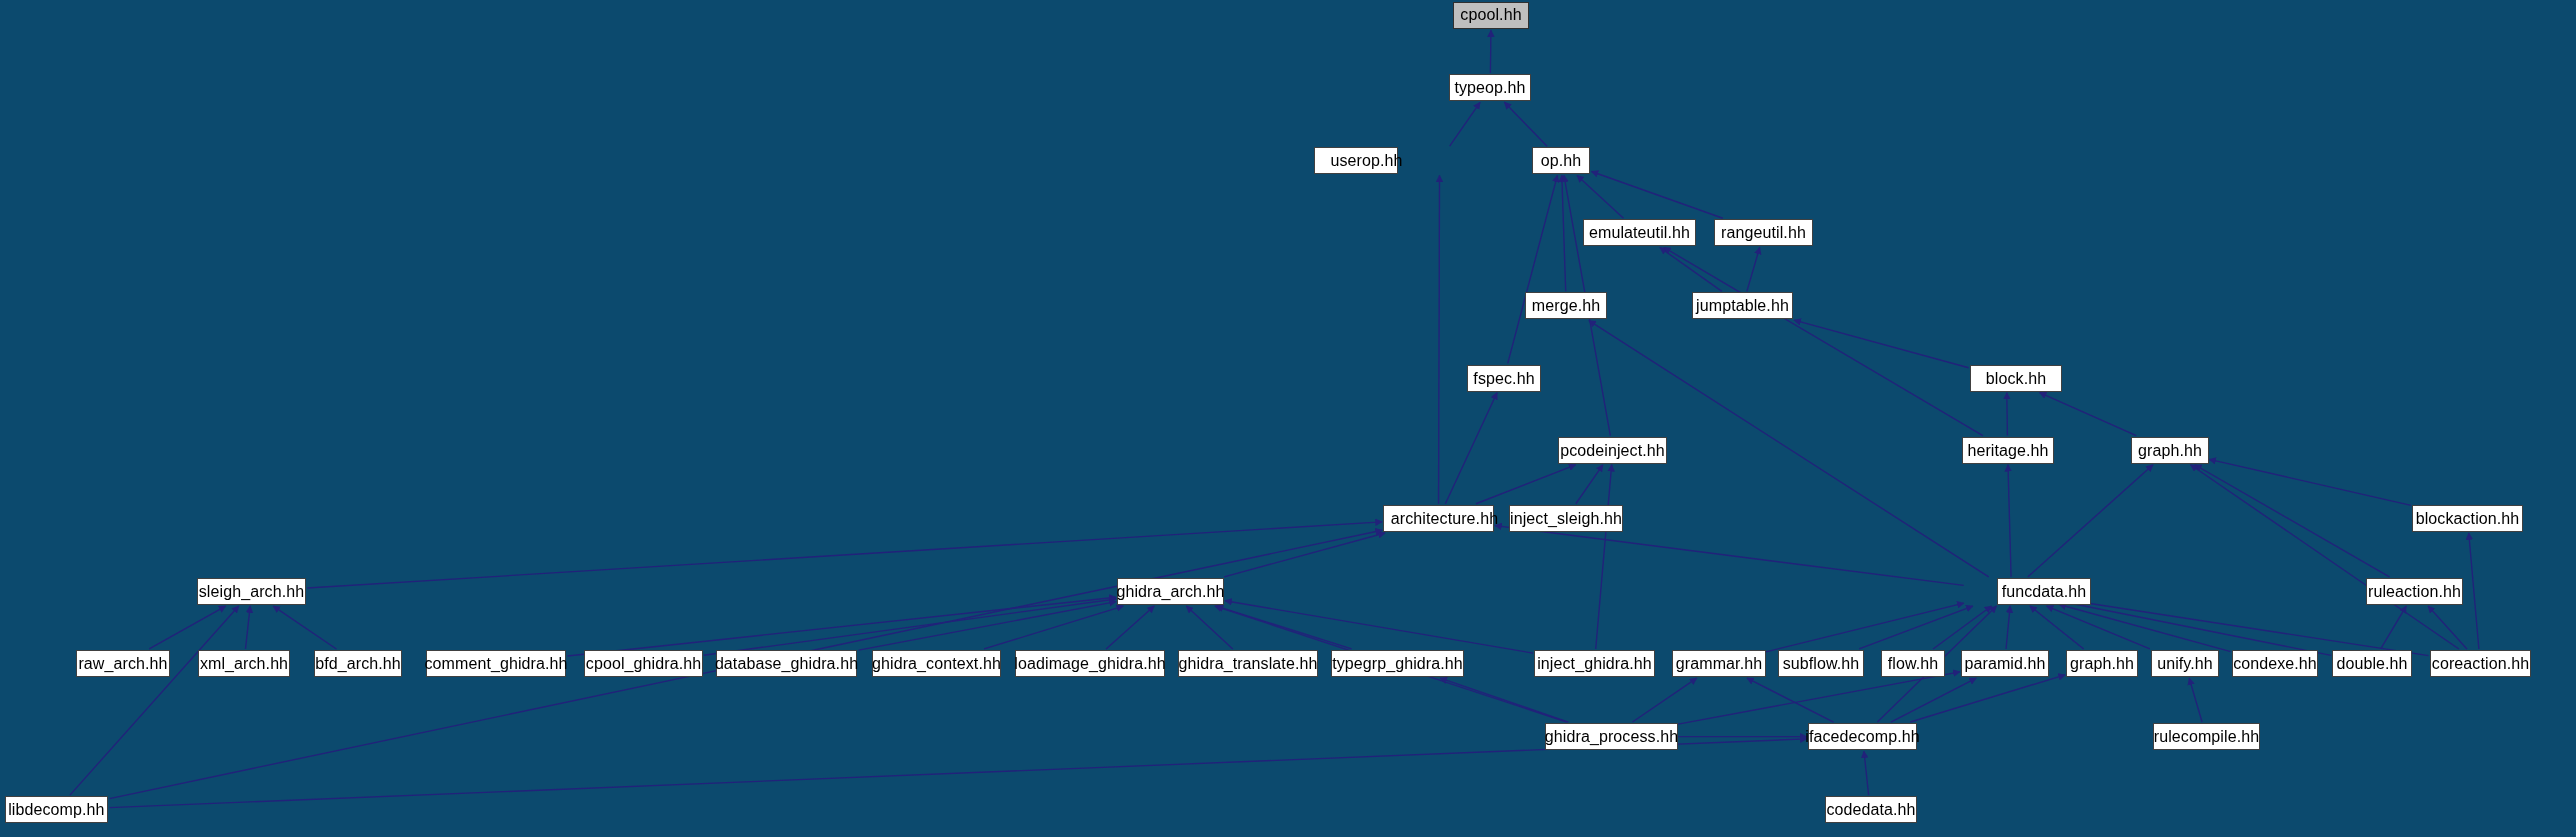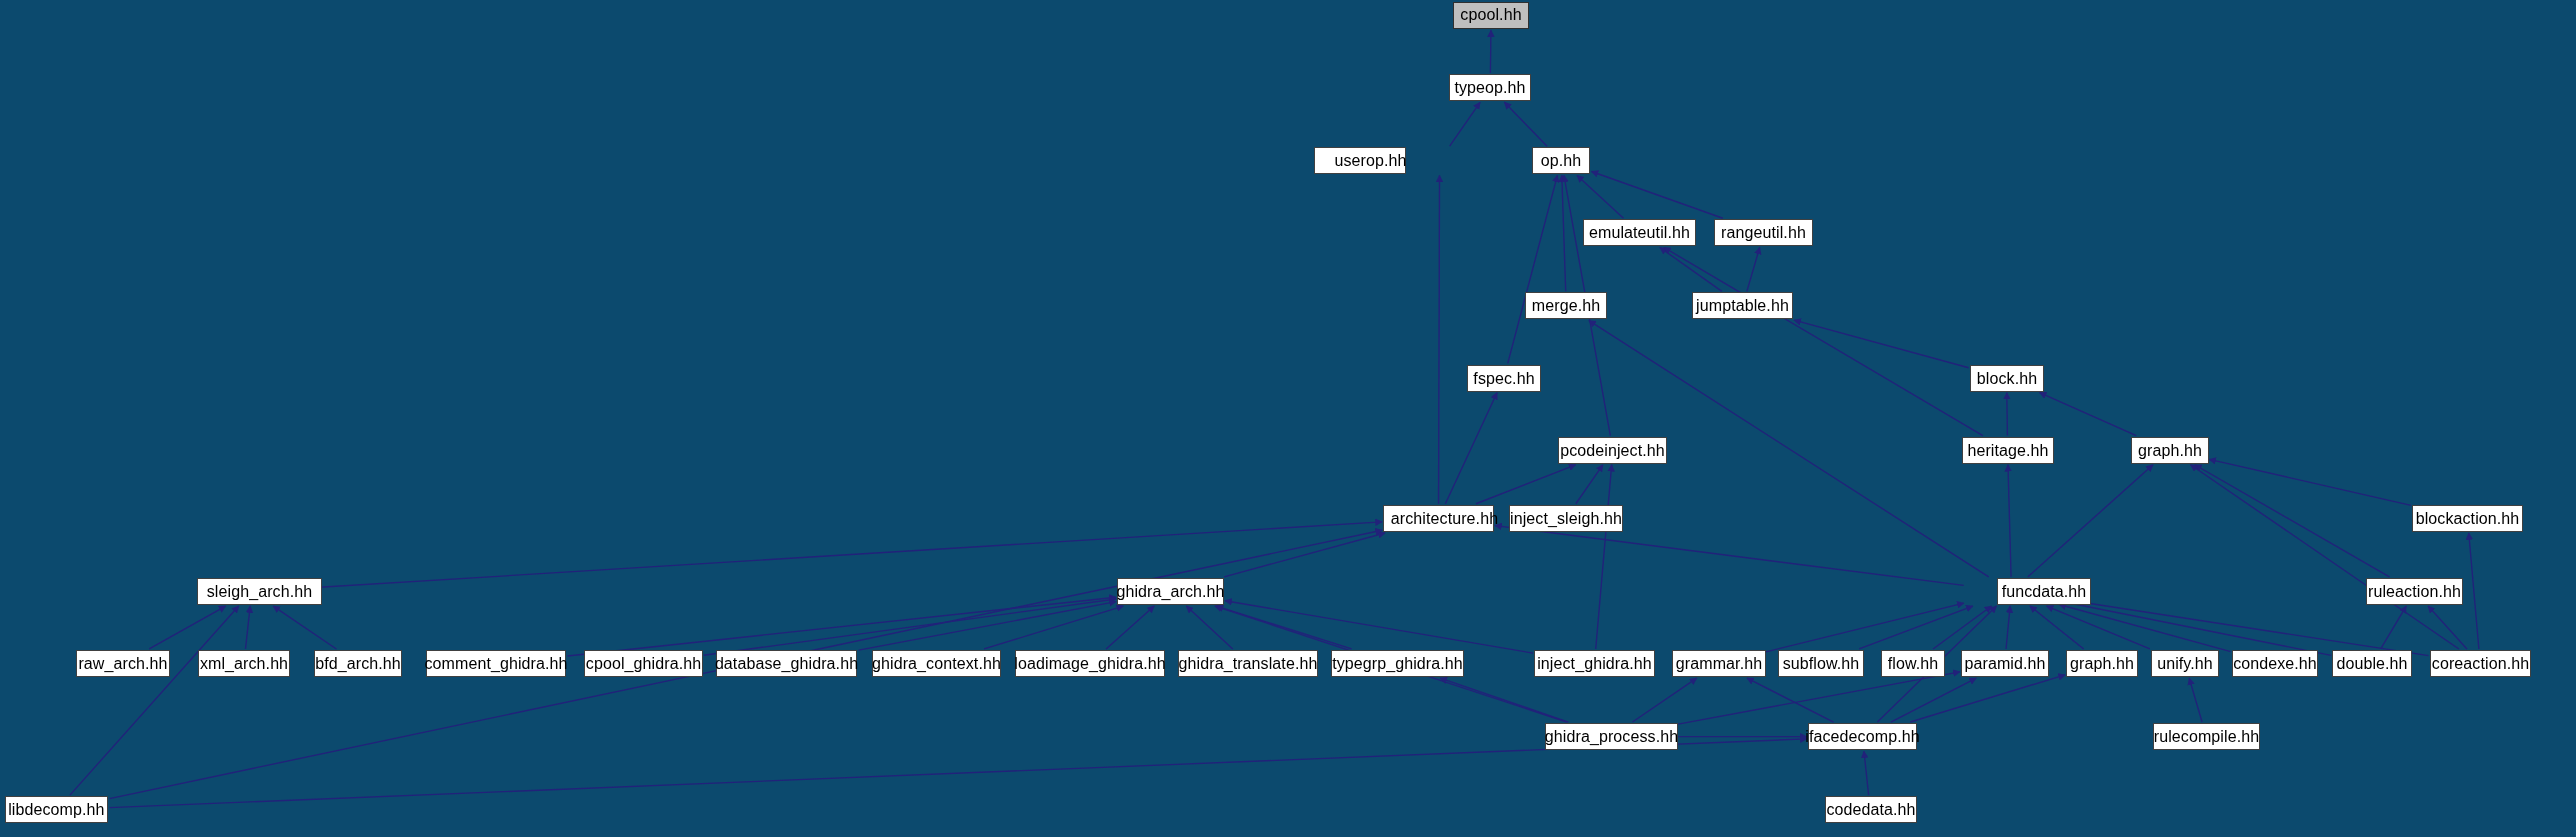--- a/index.html
+++ b/index.html
@@ -112,35 +112,35 @@
         <line x1="1960.2" y1="741.0" x2="2119.0" y2="692.6" stroke="#22227a" stroke-width="1.4" marker-end="url(#arrow)"></line>
         <line x1="2259.6" y1="741.0" x2="2246.4" y2="696.0" stroke="#22227a" stroke-width="1.4" marker-end="url(#arrow)"></line>
         <line x1="112.0" y1="828.8" x2="1854.0" y2="758.3" stroke="#22227a" stroke-width="1.4" marker-end="url(#arrow)"></line>
         <line x1="1722.0" y1="756.0" x2="1854.0" y2="756.0" stroke="#22227a" stroke-width="1.4" marker-end="url(#arrow)"></line>
         <line x1="1917.4" y1="816.0" x2="1912.6" y2="771.0" stroke="#22227a" stroke-width="1.4" marker-end="url(#arrow)"></line>
       </g>
   </svg>
   <div id="node-layer">
       <div class="node root" style="left: 1453px; top: 1.9px; width: 76px;">cpool.hh</div>
       <div class="node" style="left: 1449px; top: 74px; width: 82px;">typeop.hh</div>
-      <div class="node" style="left: 1314px; top: 147px; width: 92px; padding-left: 21px;">userop.hh</div>
+      <div class="node" style="left: 1314px; top: 147px; width: 84px; padding-left: 21px;">userop.hh</div>
       <div class="node" style="left: 1532px; top: 147px; width: 58px;">op.hh</div>
       <div class="node" style="left: 1583px; top: 219px; width: 113px;">emulateutil.hh</div>
       <div class="node" style="left: 1714px; top: 219px; width: 99px;">rangeutil.hh</div>
       <div class="node" style="left: 1525px; top: 292px; width: 82px;">merge.hh</div>
       <div class="node" style="left: 1692px; top: 292px; width: 101px;">jumptable.hh</div>
-      <div class="node" style="left: 1970px; top: 365px; width: 74px; text-align: right;">block.hh</div>
+      <div class="node" style="left: 1970px; top: 365px; width: 92px; text-align: right;">block.hh</div>
       <div class="node" style="left: 1467px; top: 365px; width: 74px;">fspec.hh</div>
       <div class="node" style="left: 1558px; top: 437px; width: 109px;">pcodeinject.hh</div>
       <div class="node" style="left: 1962px; top: 437px; width: 92px;">heritage.hh</div>
       <div class="node" style="left: 2131px; top: 437px; width: 78px;">graph.hh</div>
       <div class="node" style="left: 1383px; top: 505px; width: 111px; padding-left: 12px;">architecture.hh</div>
       <div class="node" style="left: 1509px; top: 505px; width: 114px;">inject_sleigh.hh</div>
       <div class="node" style="left: 2412px; top: 505px; width: 111px;">blockaction.hh</div>
-      <div class="node" style="left: 197px; top: 578px; width: 125px;">sleigh_arch.hh</div>
+      <div class="node" style="left: 197px; top: 578px; width: 109px;">sleigh_arch.hh</div>
       <div class="node" style="left: 1117px; top: 578px; width: 107px;">ghidra_arch.hh</div>
       <div class="node" style="left: 1965px; top: 578px; width: 94px; margin-left: 32px;">funcdata.hh</div>
       <div class="node" style="left: 2366px; top: 578px; width: 97px;">ruleaction.hh</div>
       <div class="node" style="left: 76px; top: 650px; width: 94px;">raw_arch.hh</div>
       <div class="node" style="left: 198px; top: 650px; width: 92px;">xml_arch.hh</div>
       <div class="node" style="left: 314px; top: 650px; width: 88px;">bfd_arch.hh</div>
       <div class="node" style="left: 426px; top: 650px; width: 140px;">comment_ghidra.hh</div>
       <div class="node" style="left: 584px; top: 650px; width: 119px;">cpool_ghidra.hh</div>
       <div class="node" style="left: 716px; top: 650px; width: 141px;">database_ghidra.hh</div>
       <div class="node" style="left: 872px; top: 650px; width: 129px;">ghidra_context.hh</div>

